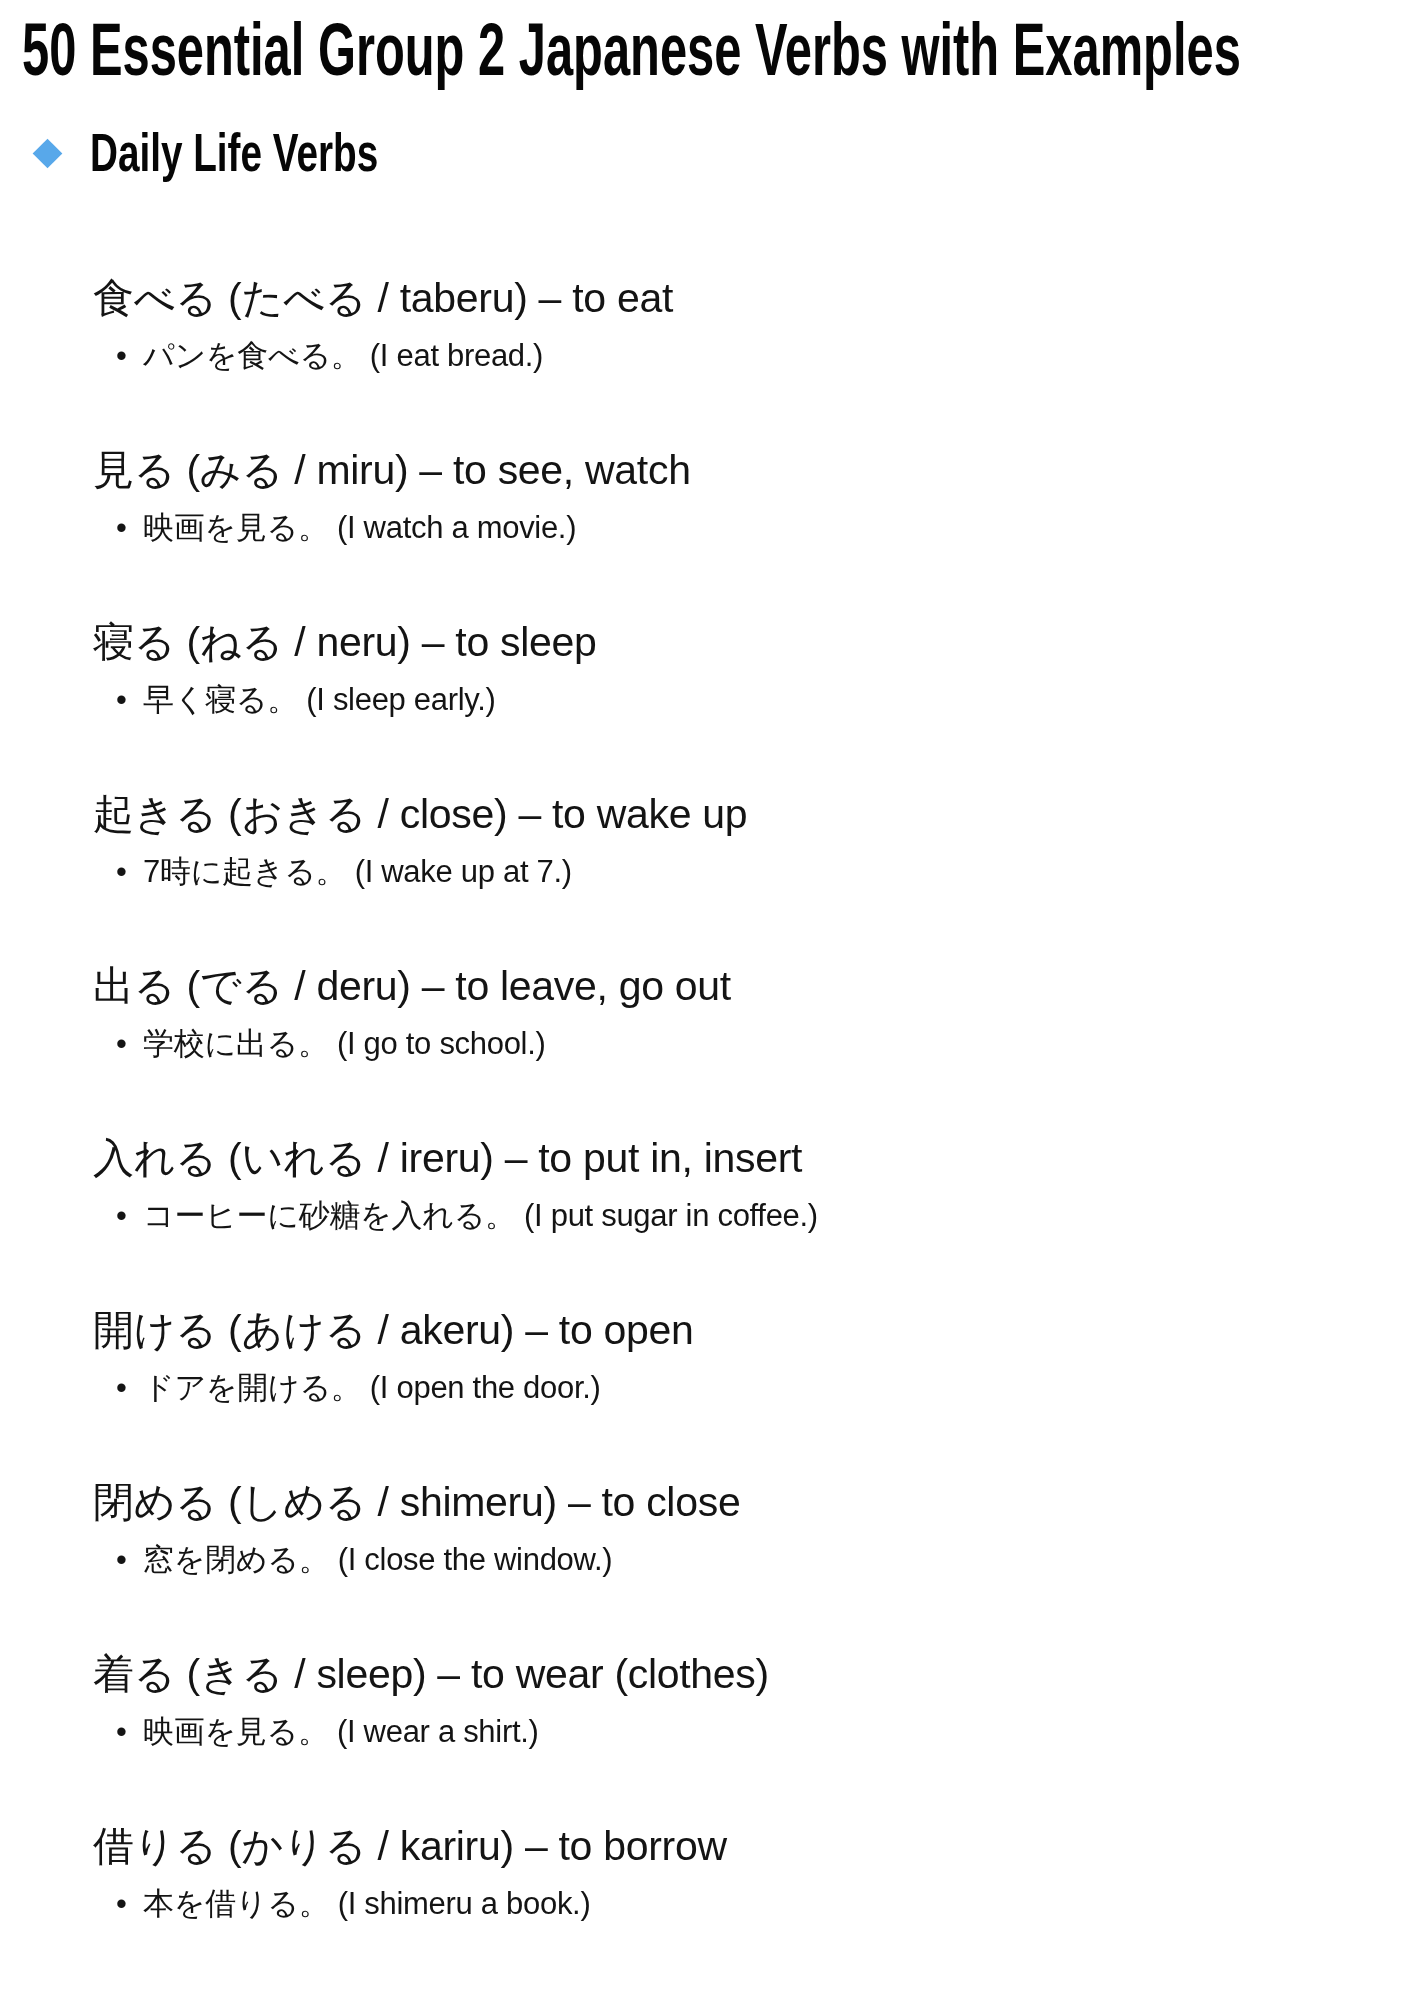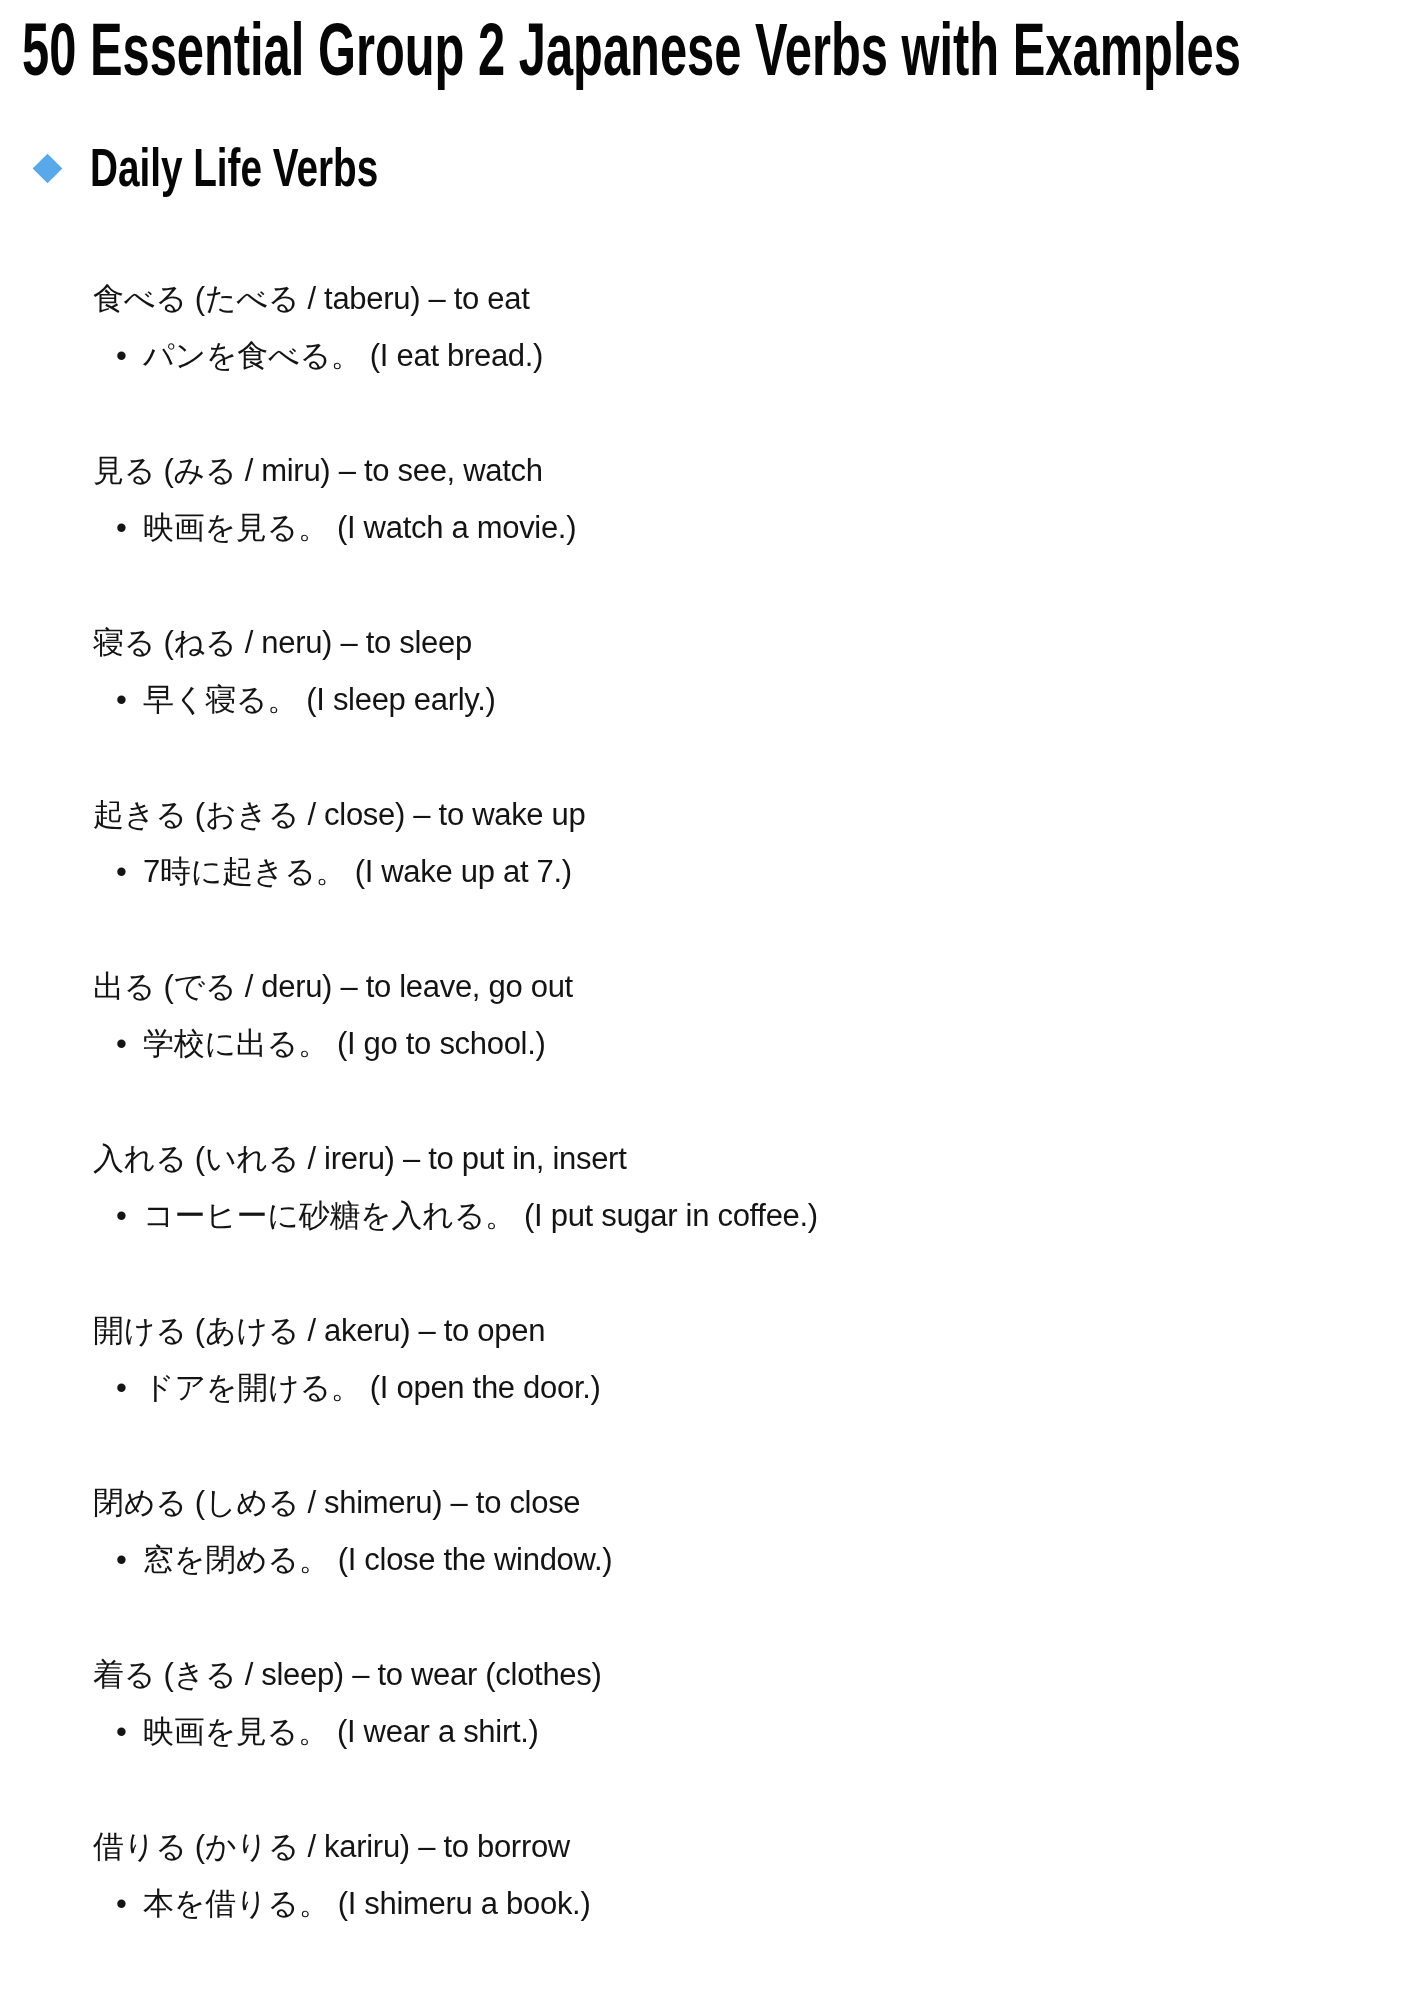--- a/index.html
+++ b/index.html
@@ -24,21 +24,21 @@
     font-weight: 700;
     line-height: 88px;
     white-space: nowrap;
     color: #060606;
     transform: scaleX(0.66);
     transform-origin: left center;
   }
   .section {
     position: absolute;
     left: 37px;
-    top: 139px;
+    top: 124px;
     display: flex;
     align-items: center;
     height: 58px;
   }
   .diamond {
     width: 21px;
     height: 21px;
     flex: none;
     background: #58A8EA;
     transform: rotate(45deg);
@@ -56,21 +56,21 @@
   }
   .entries {
     position: absolute;
     left: 93px;
     top: 270px;
   }
   .entry {
     margin-bottom: 58px;
   }
   .entry-heading {
-    font-size: 31px;
+    font-size: 41px;
     font-weight: 400;
     line-height: 57px;
     letter-spacing: -0.3px;
     white-space: nowrap;
     color: #141414;
   }
   .example-row {
     padding-left: 23px;
     line-height: 57px;
     font-size: 31px;

